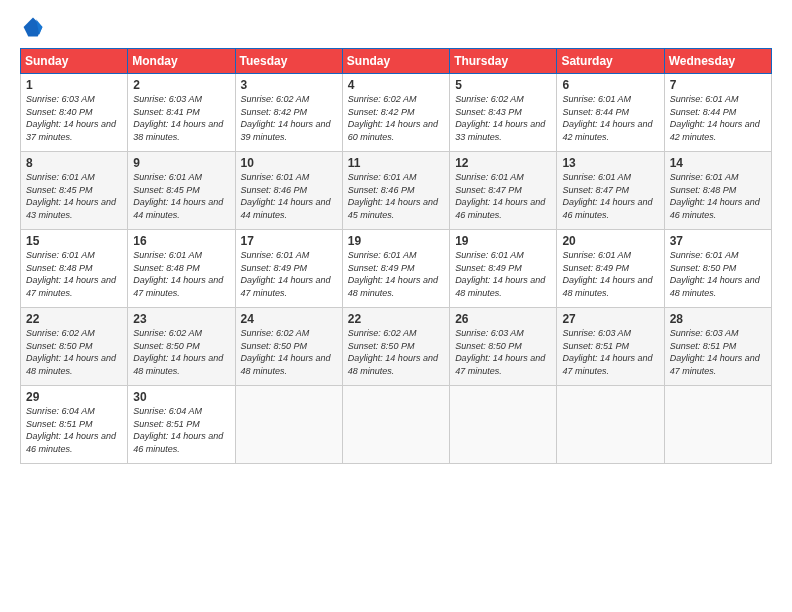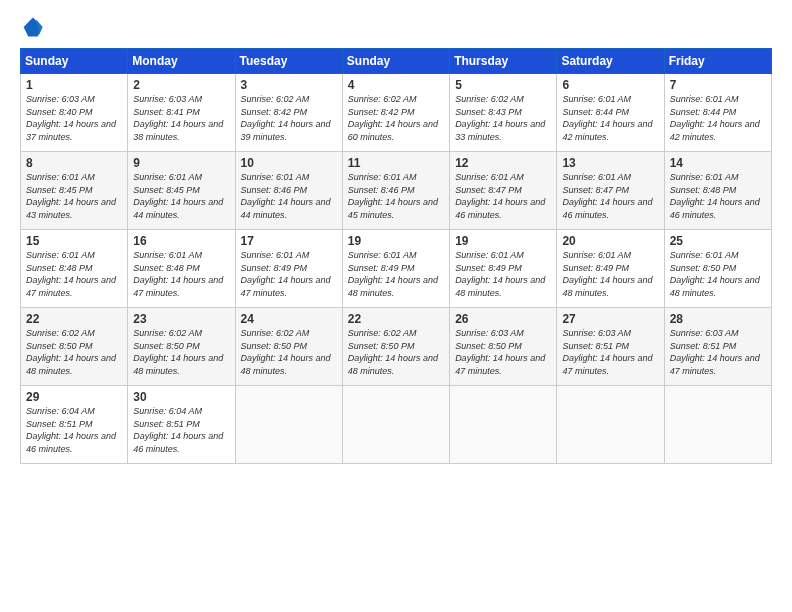--- a/index.html
+++ b/index.html
@@ -50,21 +50,21 @@
     .location {
       font-size: 13px;
       color: #555;
     }
     .calendar {
       width: 100%;
       border-collapse: collapse;
       table-layout: fixed;
     }
     .calendar th {
-      background: #1d4ed8;
+      background: #ef4444;
       color: #fff;
       font-size: 12px;
       font-weight: bold;
       padding: 5px 4px;
       text-align: left;
       border: 1px solid #1565c0;
     }
     .calendar td {
       border: 1px solid #ccc;
       vertical-align: top;
@@ -120,21 +120,21 @@
 
   <table class="calendar">
     <thead>
       <tr>
       <th>Sunday</th>
           <th>Monday</th>
           <th>Tuesday</th>
           <th>Sunday</th>
           <th>Thursday</th>
           <th>Saturday</th>
-          <th>Friday</th>
+          <th>Wednesday</th>
         </tr>
     </thead>
     <tbody id="calendar-body">
     <tr>
           <td>
         <span class="day-num">1</span>
         <div class="day-content">
           <span>Sunrise: 6:03 AM</span><br>
           <span>Sunset: 8:40 PM</span><br>
           <span>Daylight: 14 hours and 37 minutes.</span>
@@ -290,21 +290,21 @@
       </td>
           <td>
         <span class="day-num">20</span>
         <div class="day-content">
           <span>Sunrise: 6:01 AM</span><br>
           <span>Sunset: 8:49 PM</span><br>
           <span>Daylight: 14 hours and 48 minutes.</span>
         </div>
       </td>
           <td>
-        <span class="day-num">25</span>
+        <span class="day-num">37</span>
         <div class="day-content">
           <span>Sunrise: 6:01 AM</span><br>
           <span>Sunset: 8:50 PM</span><br>
           <span>Daylight: 14 hours and 48 minutes.</span>
         </div>
       </td>
         </tr>
         <tr>
           <td>
         <span class="day-num">22</span>

